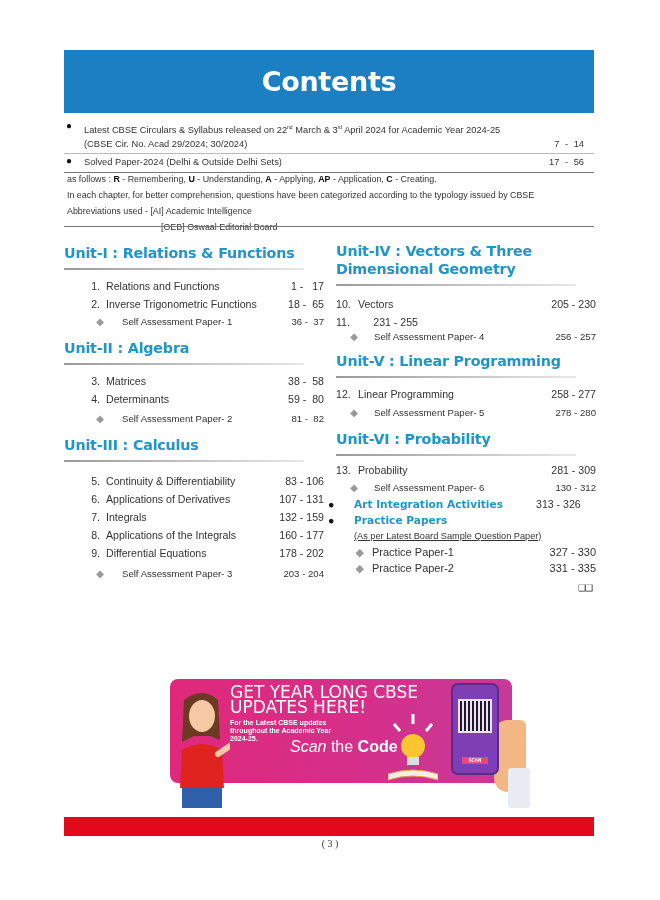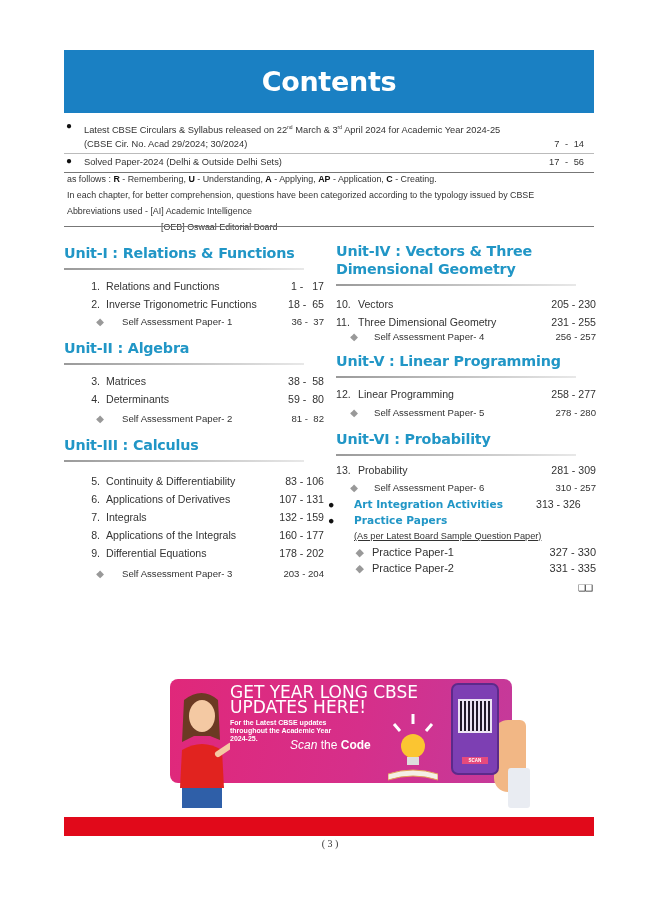--- a/index.html
+++ b/index.html
@@ -54,21 +54,21 @@
   .pp .pages { width: 60px; text-align: right; white-space: pre; }
   .end-mark { position: absolute; left: 578px; top: 583px; font-size: 9px; color: #222; letter-spacing: -1px; }
   .banner {
     position: absolute; left: 170px; top: 679px; width: 342px; height: 104px;
     background: linear-gradient(100deg, #e0287a 0%, #d62f8a 55%, #c43a9b 100%);
     border-radius: 8px;
   }
   .banner .h { position: absolute; left: 60px; top: 6px; color: #fff; font-family: "DejaVu Sans", sans-serif;
     font-weight: normal; font-size: 17px; line-height: 15px; }
   .banner .sub { position: absolute; left: 60px; top: 40px; color: #fff; font-size: 7px; font-weight: bold; line-height: 8px; width: 120px; }
-  .banner .scan { position: absolute; left: 120px; top: 59px; color: #fff; font-size: 12px; }
+  .banner .scan { position: absolute; left: 120px; top: 59px; color: #fff; font-size: 16px; }
   .banner .scan i { font-style: italic; }
   .banner .scan b { font-weight: bold; }
   .girl { position: absolute; left: 174px; top: 690px; width: 56px; height: 118px; }
   .bulb { position: absolute; left: 388px; top: 712px; }
   .phone { position: absolute; left: 451px; top: 683px; width: 48px; height: 92px; background: #7d3fb3;
     border-radius: 7px; border: 2px solid #5c2a8a; }
   .phone .qr { position: absolute; left: 5px; top: 14px; width: 34px; height: 34px; background:
     repeating-linear-gradient(90deg, #111 0 2px, #fff 2px 4px),
     #fff; border: 2px solid #fff; opacity: 0.85; }
   .phone .scanbtn { position: absolute; left: 9px; top: 72px; width: 26px; height: 7px; background: #e64a7d;
@@ -195,21 +195,20 @@
   <div class="unit-block">
     <div class="unit-title" style="width:200px">Unit-IV : Vectors &amp; Three Dimensional Geometry</div>
     <div class="unit-rule" style="margin-bottom:9px"></div>
     <div class="entry">
         <span class="num">10.</span>
         <span class="name">Vectors</span>
         <span class="pages">205 - 230</span>
       </div>
     <div class="entry">
         <span class="num">11.</span>
-        <span class="name">Three Dimensional Geometry</span>
         <span class="pages">231 - 255</span>
       </div>
     <div class="entry sa" style="line-height:12px">
         <span class="num">◆</span>
         <span class="name">Self Assessment Paper- 4</span>
         <span class="pages">256 - 257</span>
       </div>
   </div>
 
   <div class="unit-block" style="">
@@ -231,21 +230,21 @@
     <div class="unit-title">Unit-VI : Probability</div>
     <div class="unit-rule" style="margin-bottom:5px"></div>
     <div class="entry">
         <span class="num">13.</span>
         <span class="name">Probability</span>
         <span class="pages">281 - 309</span>
       </div>
     <div class="entry sa">
         <span class="num">◆</span>
         <span class="name">Self Assessment Paper- 6</span>
-        <span class="pages">310 - 257</span>
+        <span class="pages">130 - 312</span>
       </div>
 
     <div class="extra" style="margin-left:-22px;width:282px">
       <span class="dot">●</span>
       <span class="name">Art Integration Activities</span>
       <span class="pages">313 - 326</span>
     </div>
     <div class="extra" style="margin-left:-22px;width:282px">
       <span class="dot">●</span>
       <span class="name">Practice Papers</span>

